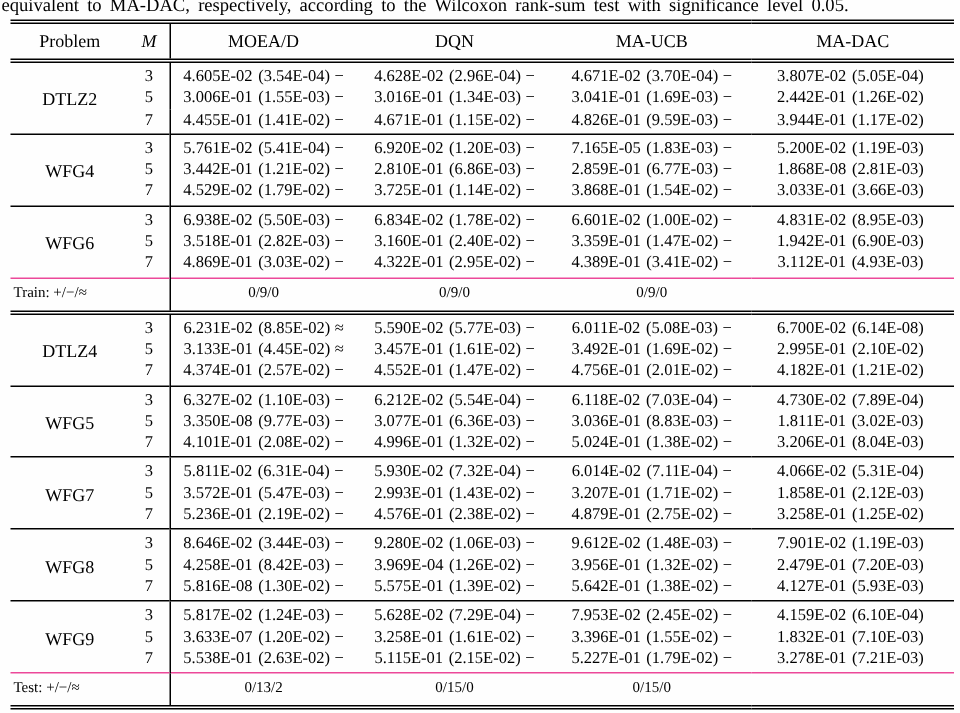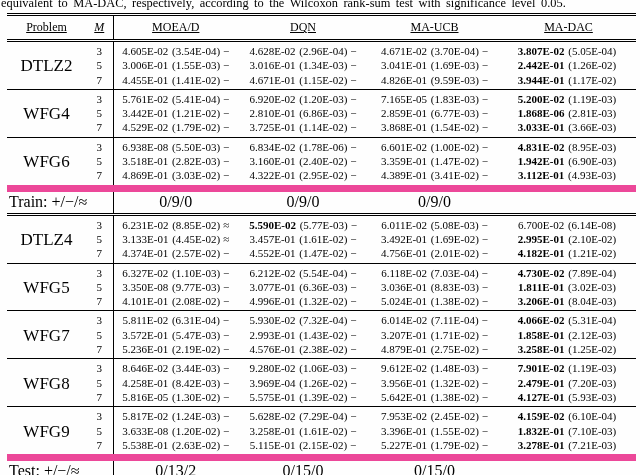--- a/index.html
+++ b/index.html
@@ -16,40 +16,40 @@
   table.results{
     border-collapse:collapse;table-layout:fixed;
     margin:3px 0 0 7px;width:629px;
   }
   col.c0{width:79px;} col.c1{width:27px;}
   col.c2{width:125px;} col.c3{width:130px;}
   col.c4{width:133px;} col.c5{width:135px;}
   thead th{
     font-weight:normal;font-size:12px;height:23px;
     border-top:3px double #000;border-bottom:3px double #000;
-    text-align:center;vertical-align:middle;padding:0;text-decoration:underline;
+    text-align:center;vertical-align:middle;padding:0;
   }
   thead th.c-m{font-style:italic;font-family:"Liberation Serif",serif;}
   td{
     font-size:11px;line-height:14.3px;padding:0;
     text-align:center;vertical-align:middle;
     white-space:nowrap;
   }
   .vline{border-left:1px solid #000;}
   tr.g-first td{border-top:1px solid #000;padding-top:2px;}
   tr.g-last td{padding-bottom:2px;}
-  td.problem{font-size:17px;}
+  td.problem{font-size:12px;}
   tr.summary td{
-    height:21px;font-size:16px;
-    border-top:7px solid #ec4899;border-bottom:3px double #000;
+    height:21px;font-size:10px;
+    border-top:1px solid #ec4899;border-bottom:3px double #000;
   }
   td.sum-label{text-align:left;padding-left:2px;}
   span.sign{margin-left:3px;}
   span.std{margin-left:1px;}
-  .bold{font-weight:bold;margin-top:24px;}
+  .bold{font-weight:normal;margin-top:24px;}
 </style>
 </head>
 <body>
 
 <div class="caption">equivalent to MA-DAC, respectively, according to the Wilcoxon rank-sum test with significance level 0.05.</div>
 
 <table class="results">
   <colgroup>
     <col class="c0">
       <col class="c1">
@@ -97,34 +97,34 @@
         <td class="val vline"><span class="mean">5.761E-02</span> <span class="std">(5.41E-04)</span><span class="sign">−</span></td>
         <td class="val"><span class="mean">6.920E-02</span> <span class="std">(1.20E-03)</span><span class="sign">−</span></td>
         <td class="val"><span class="mean">7.165E-05</span> <span class="std">(1.83E-03)</span><span class="sign">−</span></td>
         <td class="val"><span class="mean bold">5.200E-02</span> <span class="std">(1.19E-03)</span><span class="sign"></span></td>
       </tr>
       <tr class="">
         <td>5</td>
         <td class="val vline"><span class="mean">3.442E-01</span> <span class="std">(1.21E-02)</span><span class="sign">−</span></td>
         <td class="val"><span class="mean">2.810E-01</span> <span class="std">(6.86E-03)</span><span class="sign">−</span></td>
         <td class="val"><span class="mean">2.859E-01</span> <span class="std">(6.77E-03)</span><span class="sign">−</span></td>
-        <td class="val"><span class="mean bold">1.868E-06</span> <span class="std">(2.81E-03)</span><span class="sign"></span></td>
+        <td class="val"><span class="mean bold">1.868E-08</span> <span class="std">(2.81E-03)</span><span class="sign"></span></td>
       </tr>
       <tr class="g-last">
         <td>7</td>
         <td class="val vline"><span class="mean">4.529E-02</span> <span class="std">(1.79E-02)</span><span class="sign">−</span></td>
         <td class="val"><span class="mean">3.725E-01</span> <span class="std">(1.14E-02)</span><span class="sign">−</span></td>
         <td class="val"><span class="mean">3.868E-01</span> <span class="std">(1.54E-02)</span><span class="sign">−</span></td>
         <td class="val"><span class="mean bold">3.033E-01</span> <span class="std">(3.66E-03)</span><span class="sign"></span></td>
       </tr>
       <tr class="g-first ">
         <td class="problem" rowspan="3">WFG6</td>
         <td>3</td>
-        <td class="val vline"><span class="mean">6.938E-08</span> <span class="std">(5.50E-03)</span><span class="sign">−</span></td>
-        <td class="val"><span class="mean">6.834E-02</span> <span class="std">(1.78E-06)</span><span class="sign">−</span></td>
+        <td class="val vline"><span class="mean">6.938E-02</span> <span class="std">(5.50E-03)</span><span class="sign">−</span></td>
+        <td class="val"><span class="mean">6.834E-02</span> <span class="std">(1.78E-02)</span><span class="sign">−</span></td>
         <td class="val"><span class="mean">6.601E-02</span> <span class="std">(1.00E-02)</span><span class="sign">−</span></td>
         <td class="val"><span class="mean bold">4.831E-02</span> <span class="std">(8.95E-03)</span><span class="sign"></span></td>
       </tr>
       <tr class="">
         <td>5</td>
         <td class="val vline"><span class="mean">3.518E-01</span> <span class="std">(2.82E-03)</span><span class="sign">−</span></td>
         <td class="val"><span class="mean">3.160E-01</span> <span class="std">(2.40E-02)</span><span class="sign">−</span></td>
         <td class="val"><span class="mean">3.359E-01</span> <span class="std">(1.47E-02)</span><span class="sign">−</span></td>
         <td class="val"><span class="mean bold">1.942E-01</span> <span class="std">(6.90E-03)</span><span class="sign"></span></td>
       </tr>
@@ -218,36 +218,36 @@
       </tr>
       <tr class="">
         <td>5</td>
         <td class="val vline"><span class="mean">4.258E-01</span> <span class="std">(8.42E-03)</span><span class="sign">−</span></td>
         <td class="val"><span class="mean">3.969E-04</span> <span class="std">(1.26E-02)</span><span class="sign">−</span></td>
         <td class="val"><span class="mean">3.956E-01</span> <span class="std">(1.32E-02)</span><span class="sign">−</span></td>
         <td class="val"><span class="mean bold">2.479E-01</span> <span class="std">(7.20E-03)</span><span class="sign"></span></td>
       </tr>
       <tr class="g-last">
         <td>7</td>
-        <td class="val vline"><span class="mean">5.816E-05</span> <span class="std">(1.30E-02)</span><span class="sign">−</span></td>
+        <td class="val vline"><span class="mean">5.816E-08</span> <span class="std">(1.30E-02)</span><span class="sign">−</span></td>
         <td class="val"><span class="mean">5.575E-01</span> <span class="std">(1.39E-02)</span><span class="sign">−</span></td>
         <td class="val"><span class="mean">5.642E-01</span> <span class="std">(1.38E-02)</span><span class="sign">−</span></td>
         <td class="val"><span class="mean bold">4.127E-01</span> <span class="std">(5.93E-03)</span><span class="sign"></span></td>
       </tr>
       <tr class="g-first ">
         <td class="problem" rowspan="3">WFG9</td>
         <td>3</td>
         <td class="val vline"><span class="mean">5.817E-02</span> <span class="std">(1.24E-03)</span><span class="sign">−</span></td>
         <td class="val"><span class="mean">5.628E-02</span> <span class="std">(7.29E-04)</span><span class="sign">−</span></td>
         <td class="val"><span class="mean">7.953E-02</span> <span class="std">(2.45E-02)</span><span class="sign">−</span></td>
         <td class="val"><span class="mean bold">4.159E-02</span> <span class="std">(6.10E-04)</span><span class="sign"></span></td>
       </tr>
       <tr class="">
         <td>5</td>
-        <td class="val vline"><span class="mean">3.633E-08</span> <span class="std">(1.20E-02)</span><span class="sign">−</span></td>
+        <td class="val vline"><span class="mean">3.633E-07</span> <span class="std">(1.20E-02)</span><span class="sign">−</span></td>
         <td class="val"><span class="mean">3.258E-01</span> <span class="std">(1.61E-02)</span><span class="sign">−</span></td>
         <td class="val"><span class="mean">3.396E-01</span> <span class="std">(1.55E-02)</span><span class="sign">−</span></td>
         <td class="val"><span class="mean bold">1.832E-01</span> <span class="std">(7.10E-03)</span><span class="sign"></span></td>
       </tr>
       <tr class="g-last">
         <td>7</td>
         <td class="val vline"><span class="mean">5.538E-01</span> <span class="std">(2.63E-02)</span><span class="sign">−</span></td>
         <td class="val"><span class="mean">5.115E-01</span> <span class="std">(2.15E-02)</span><span class="sign">−</span></td>
         <td class="val"><span class="mean">5.227E-01</span> <span class="std">(1.79E-02)</span><span class="sign">−</span></td>
         <td class="val"><span class="mean bold">3.278E-01</span> <span class="std">(7.21E-03)</span><span class="sign"></span></td>

